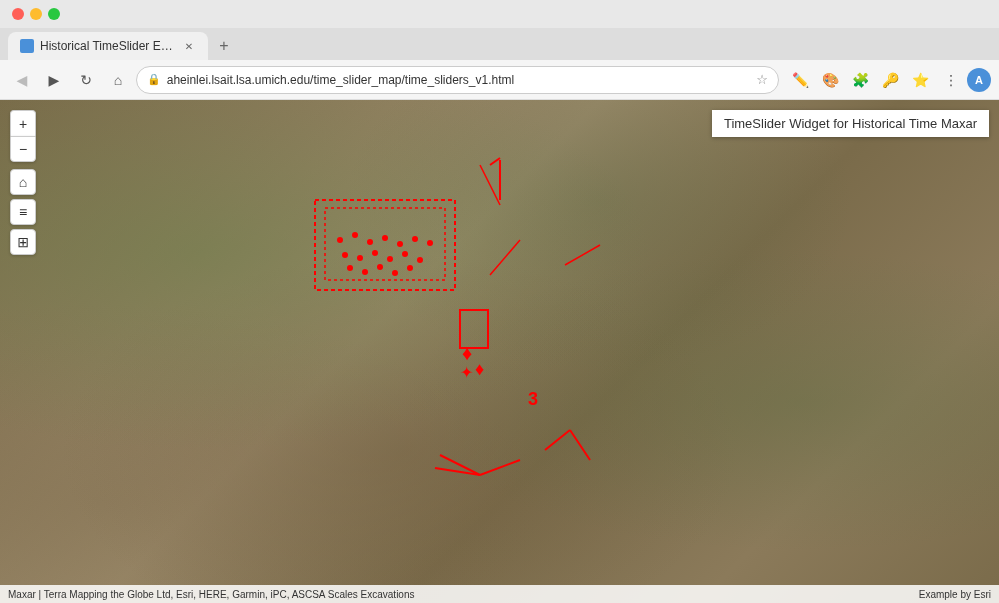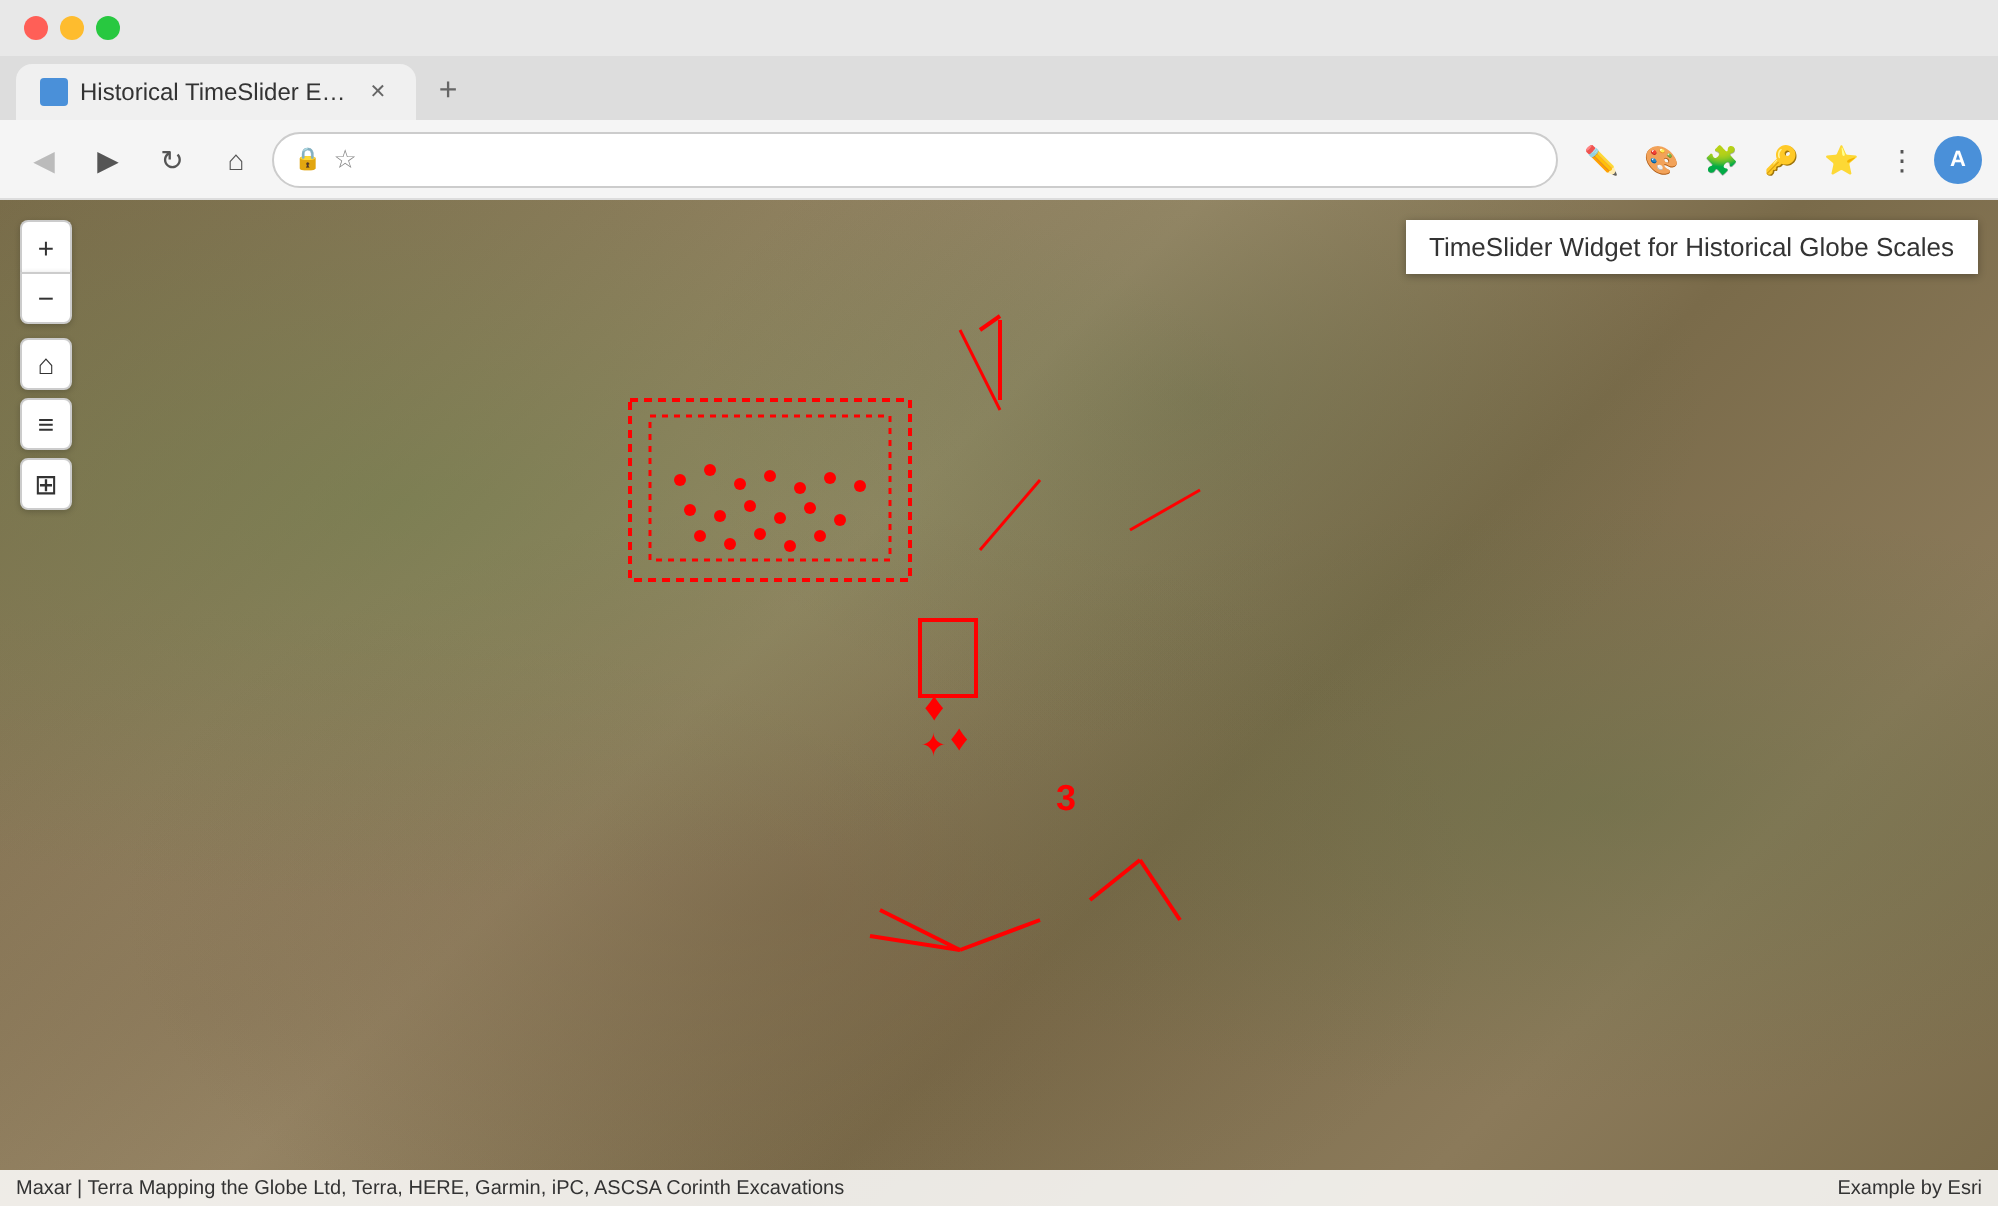--- a/index.html
+++ b/index.html
@@ -312,20 +312,21 @@
     </button>
     <button class="toolbar-btn">
       <span>↻</span>
     </button>
     <button class="toolbar-btn">
       <span>⌂</span>
     </button>
 
     <div class="address-bar">
       <span class="lock-icon">🔒</span>
+      <span class="url-text">aheinlei.lsait.lsa.umich.edu/time_slider_map/time_sliders_v1.html</span>
       <span style="color:#888; font-size:13px;">☆</span>
     </div>
 
     <div class="toolbar-right">
       <button class="toolbar-btn">✏️</button>
       <button class="toolbar-btn">🎨</button>
       <button class="toolbar-btn">🧩</button>
       <button class="toolbar-btn">🔑</button>
       <button class="toolbar-btn">⭐</button>
       <button class="toolbar-btn">⋮</button>
@@ -393,20 +394,20 @@
       <button class="map-btn">−</button>
     </div>
     <div class="map-side-btns">
       <button class="map-btn">⌂</button>
       <button class="map-btn">≡</button>
       <button class="map-btn">⊞</button>
     </div>
   </div>
 
   <div class="timeslider-label">
-    <span>TimeSlider Widget for Historical Globe Scales</span>
+    <span>TimeSlider Widget for Historical Time Maxar</span>
   </div>
 
   <div class="map-attribution">
-    <span>Maxar | Terra Mapping the Globe Ltd, Terra, HERE, Garmin, iPC, ASCSA Corinth Excavations</span>
+    <span>Maxar | Terra Mapping the Globe Ltd, Esri, HERE, Garmin, iPC, ASCSA Scales Excavations</span>
     <span>Example by Esri</span>
   </div>
 </div>
 
 </body></html>

